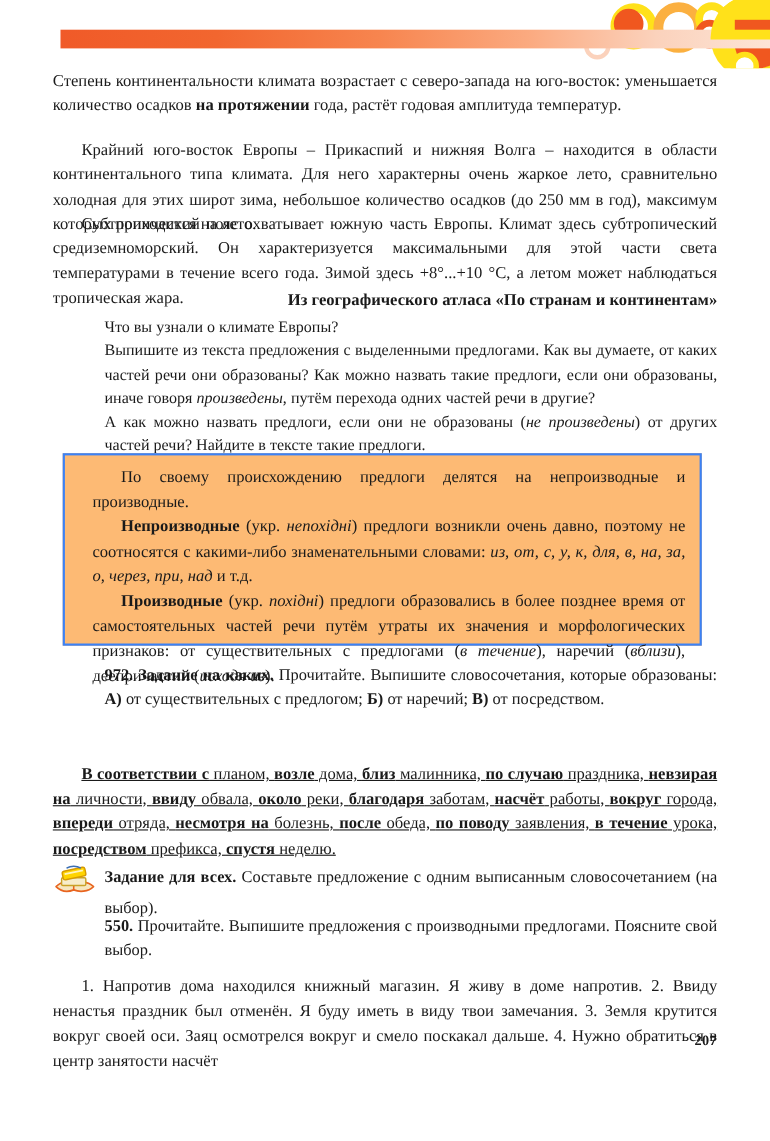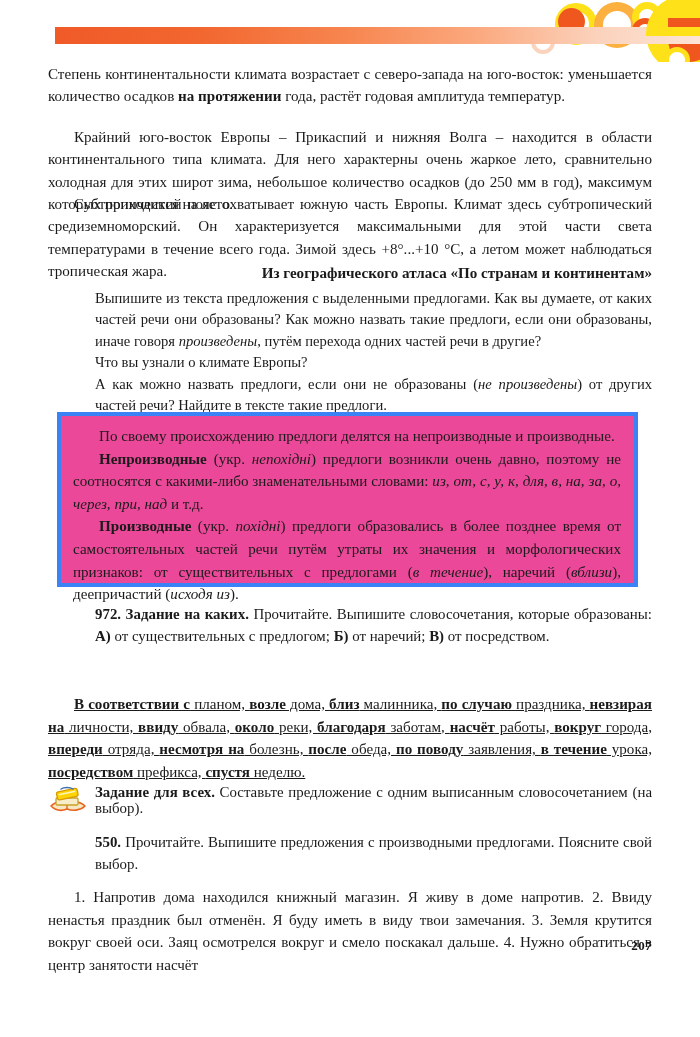--- a/index.html
+++ b/index.html
@@ -92,23 +92,23 @@
   }
 
   
   #rule-box {
     position: absolute;
     left: 57px;
     top: 412px;
     width: 581px;
     height: 175px;
     box-sizing: border-box;
-    border: 4px solid #3b82f6;
-    background: #ec4899;
-    padding: 9px 13px 8px 12px;
+    border: 2px solid #3b82f6;
+    background: #fdba74;
+    padding: 9px 13px 8px 25px;
   }
   #rule-box p {
     margin: 0;
     font-size: 15.1px;
     line-height: 22.6px;
     text-align: justify;
   }
   #rule-box p.ind { text-indent: 26px; }
 
   
@@ -151,21 +151,21 @@
     width: 47px;
     flex: 0 0 47px;
     padding-top: 1px;
   }
   #task-all .text-cell {
     flex: 1 1 auto;
   }
   #task-all .text-cell p {
     margin: 0;
     font-size: 14.9px;
-    line-height: 16px;
+    line-height: 28px;
     text-align: justify;
   }
 
   
   #page-number {
     position: absolute;
     right: 48px;
     top: 938px;
     font-size: 13px;
     font-weight: bold;
@@ -211,22 +211,22 @@
 
   <div class="col" style="top:193px;">
     <p class="body indent">Субтропический пояс охватывает южную часть Европы. Климат здесь субтропический средиземноморский. Он характеризуется максимальными для этой части света температурами в течение всего года. Зимой здесь +8°...+10 °C, а летом может наблюдаться тропическая жара.</p>
   </div>
 
   <div class="col" style="top:262px;">
     <p class="attrib">Из географического атласа «По странам и континентам»</p>
   </div>
 
   <div class="questions" style="top:288px;">
+    <p>Что вы узнали о климате Европы?</p>
     <p><span>Выпишите из текста предложения с выделенными предлогами. Как вы думаете, от каких частей речи они образованы? Как можно назвать такие предлоги, если они образованы, иначе говоря </span><span class="i">произведены</span><span>, путём перехода одних частей речи в другие?</span></p>
-    <p>Что вы узнали о климате Европы?</p>
     <p><span>А как можно назвать предлоги, если они не образованы (</span><span class="i">не произведены</span><span>) от других частей речи? Найдите в тексте такие предлоги.</span></p>
   </div>
 
   <div id="rule-box">
     <p class="ind">По своему происхождению предлоги делятся на непроизводные и производные.</p>
     <p class="ind"><span class="b">Непроизводные</span><span> (укр. </span><span class="i">непохідні</span><span>) предлоги возникли очень давно, поэтому не соотносятся с какими-либо знаменательными словами: </span><span class="i">из, от, с, у, к, для, в, на, за, о, через, при, над</span><span> и т.д.</span></p>
     <p class="ind"><span class="b">Производные</span><span> (укр. </span><span class="i">похідні</span><span>) предлоги образовались в более позднее время от самостоятельных частей речи путём утраты их значения и морфологических признаков: от существительных с предлогами (</span><span class="i">в течение</span><span>), наречий (</span><span class="i">вблизи</span><span>), деепричастий (</span><span class="i">исходя из</span><span>).</span></p>
   </div>
 
   <div class="ex-block" style="top:604px;">

